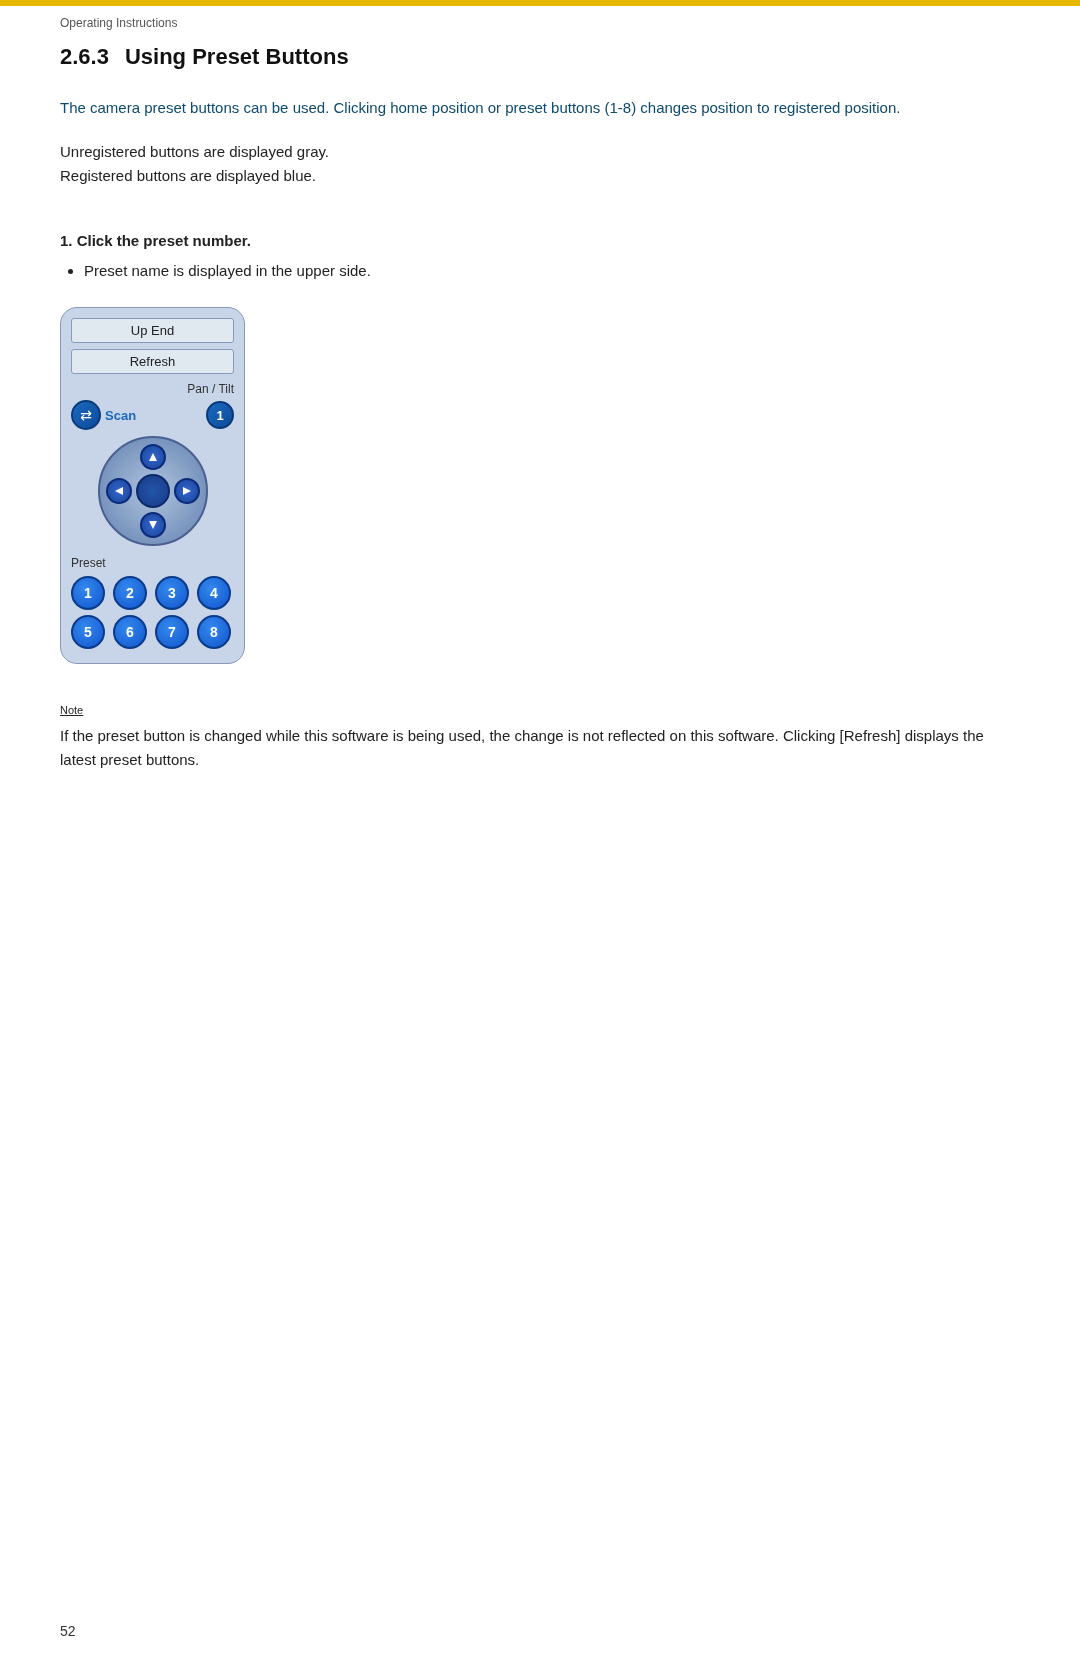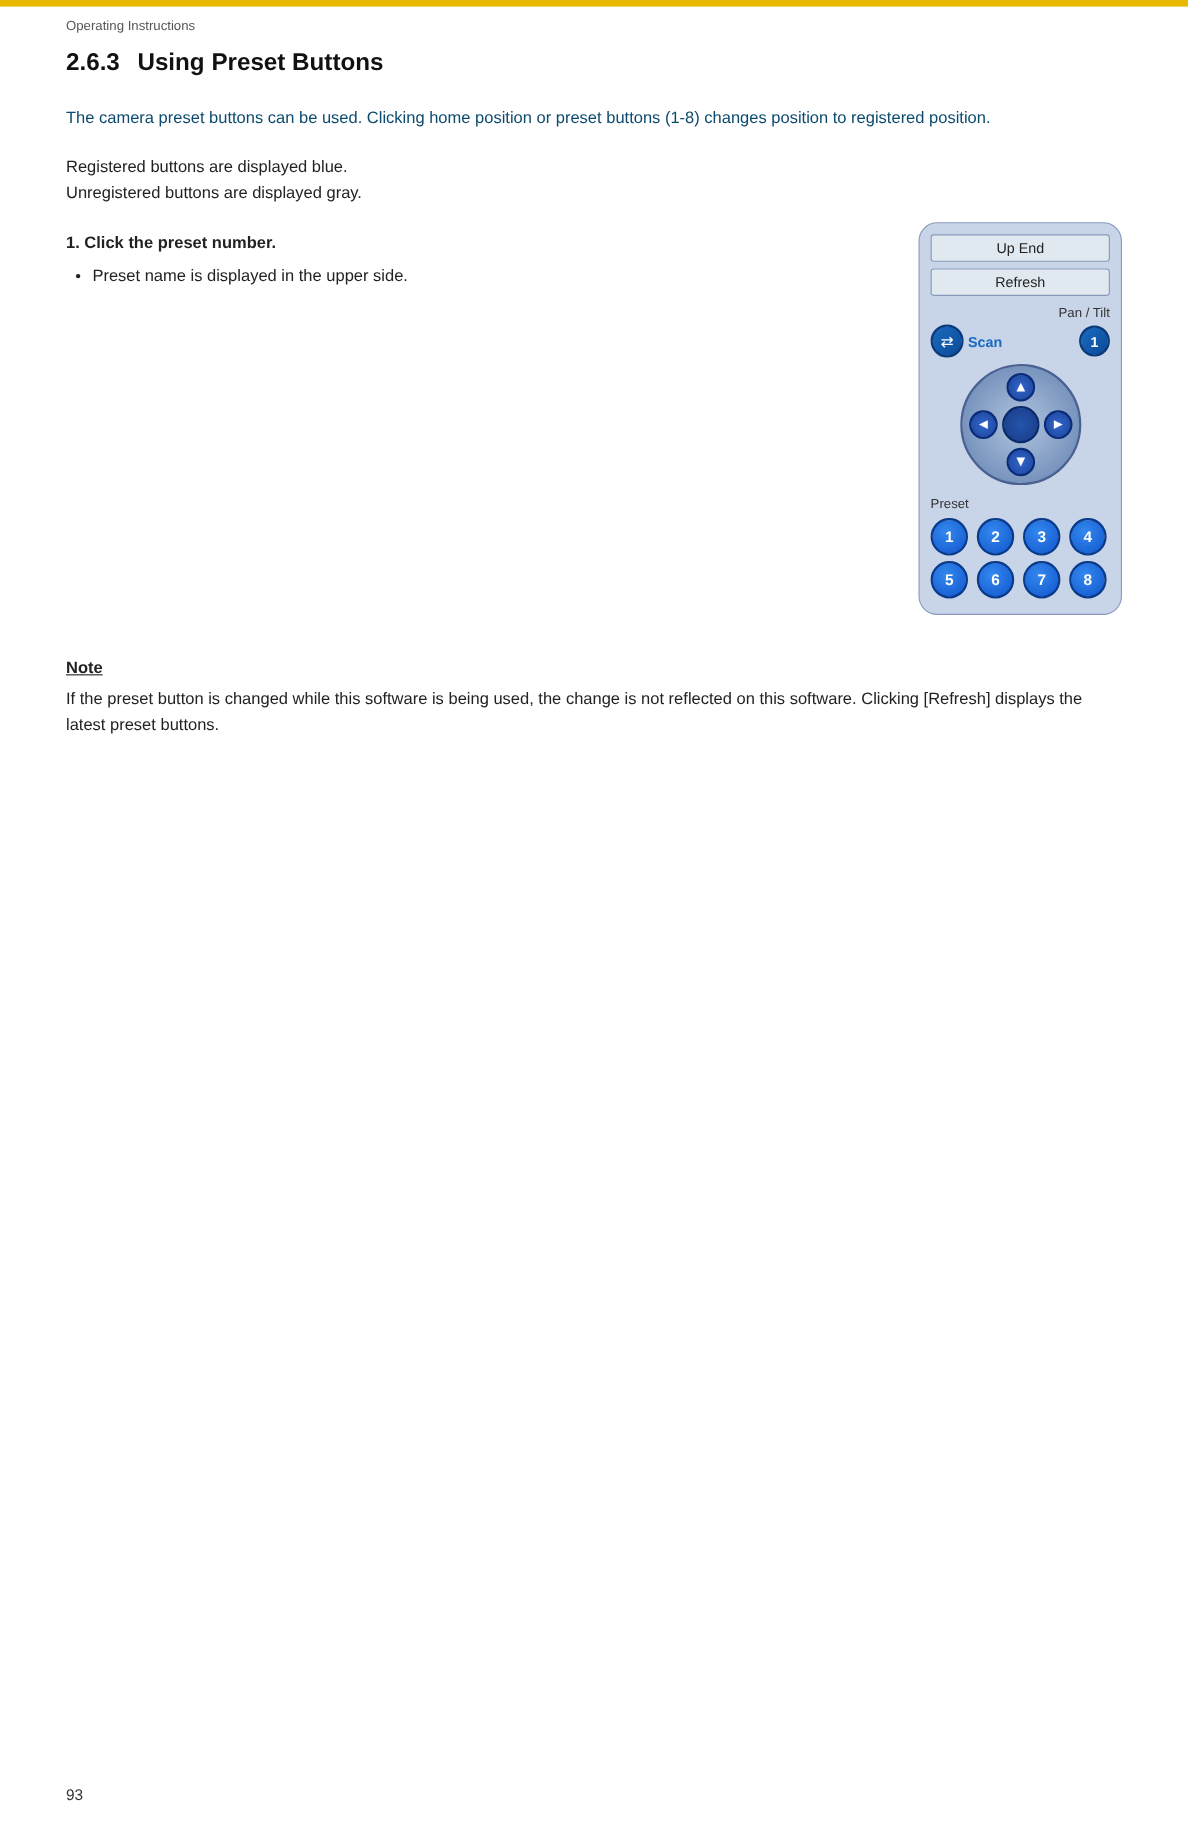--- a/index.html
+++ b/index.html
@@ -57,23 +57,23 @@
     }
 
     .registered-text {
       margin-top: 20px;
       margin-bottom: 6px;
       font-size: 15px;
       line-height: 1.6;
     }
 
     .step-section {
-      margin-top: 24px;
-      display: flex;
-      flex-direction: row;
+      margin-top: 44px;
+      display: flex;
+      flex-direction: column;
       align-items: flex-start;
       gap: 30px;
     }
 
     .step-text {
       flex: 1;
     }
 
     .step-number {
       font-size: 15px;
@@ -285,22 +285,22 @@
       font-weight: bold;
       cursor: pointer;
     }
 
     
     .note-section {
       margin-top: 40px;
     }
 
     .note-title {
-      font-size: 15px;
-      font-weight: bold;
+      font-size: 11px;
+      font-weight: normal;
       text-decoration: underline;
       margin-bottom: 8px;
     }
 
     .note-text {
       font-size: 15px;
       color: #222;
       line-height: 1.6;
     }
 
@@ -323,22 +323,22 @@
 
   <div class="content-area">
 
     <h2 class="section-title">
       <span class="section-number">2.6.3</span><span>Using Preset Buttons</span>
     </h2>
 
     <p class="body-text">The camera preset buttons can be used. Clicking home position or preset buttons (1-8) changes position to registered position.</p>
 
     <div class="registered-text">
+      <p>Unregistered buttons are displayed gray.</p>
       <p>Registered buttons are displayed blue.</p>
-      <p>Unregistered buttons are displayed gray.</p>
     </div>
 
     <div class="step-section">
       <div class="step-text">
         <p class="step-number"><strong>1.</strong>&nbsp;<span>Click the preset number.</span></p>
         <ul class="step-bullet">
           <li>Preset name is displayed in the upper side.</li>
         </ul>
       </div>
 
@@ -416,14 +416,14 @@
       </div>
     </div>
 
     <div class="note-section">
       <p class="note-title">Note</p>
       <p class="note-text">If the preset button is changed while this software is being used, the change is not reflected on this software. Clicking [Refresh] displays the latest preset buttons.</p>
     </div>
 
   </div>
 
-  <div class="page-number">93</div>
+  <div class="page-number">52</div>
 </div>
 
 </body></html>

